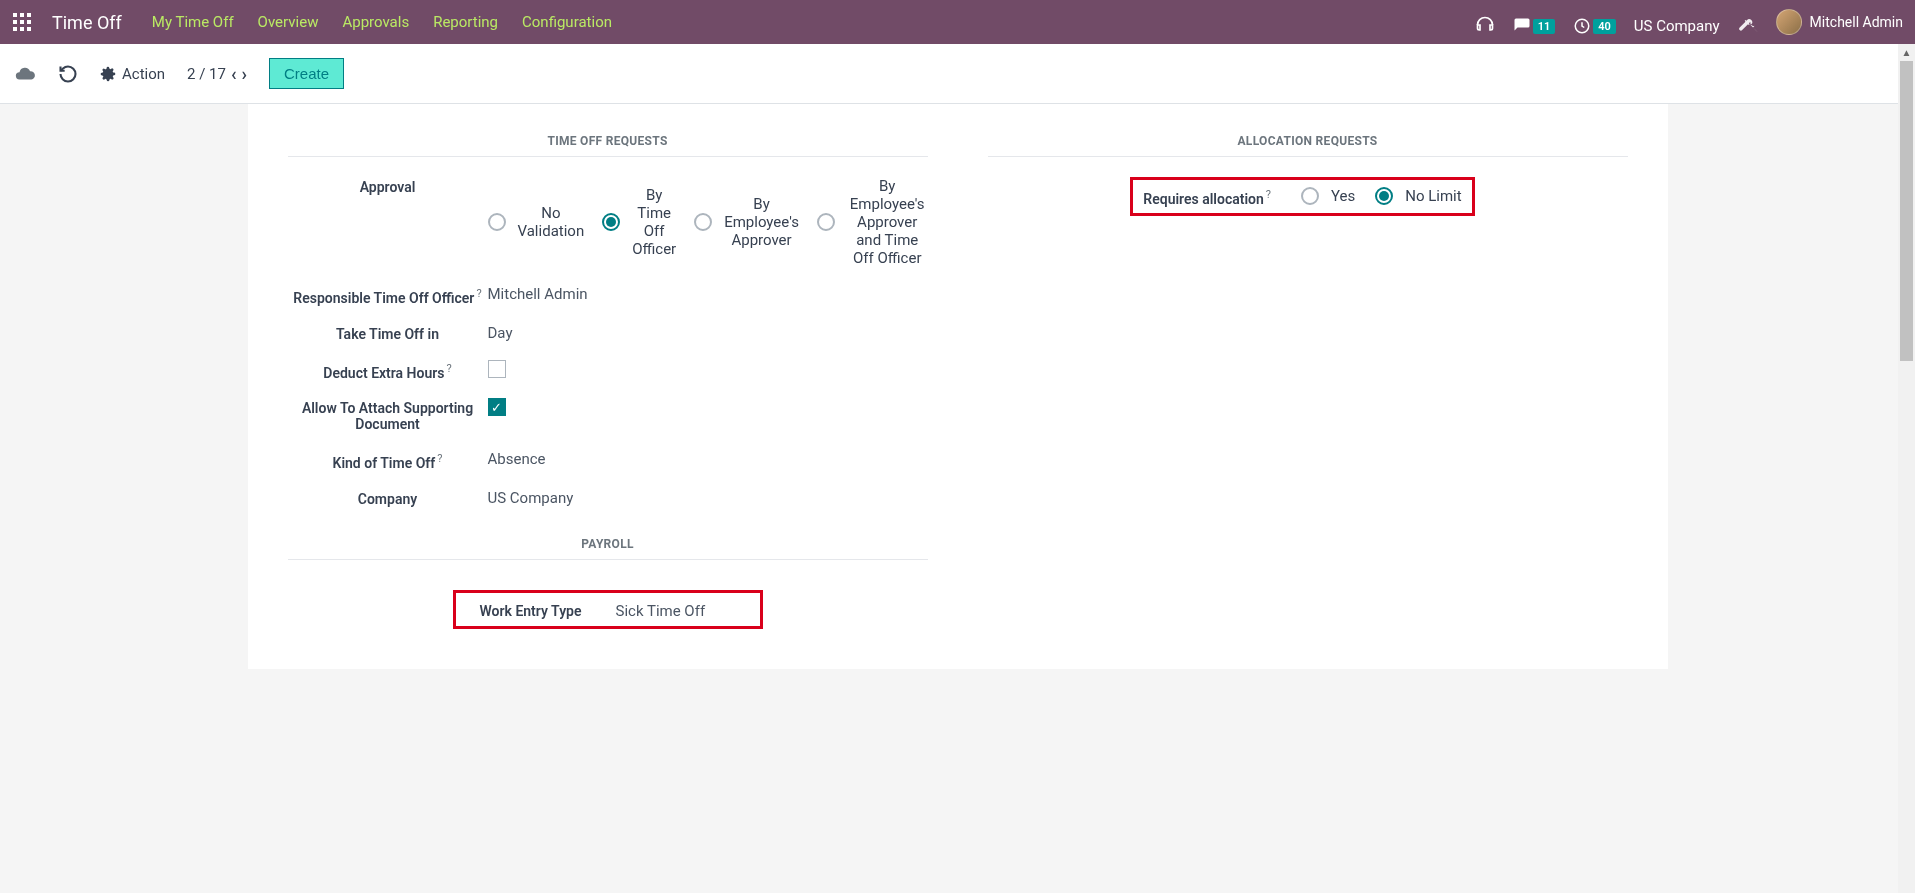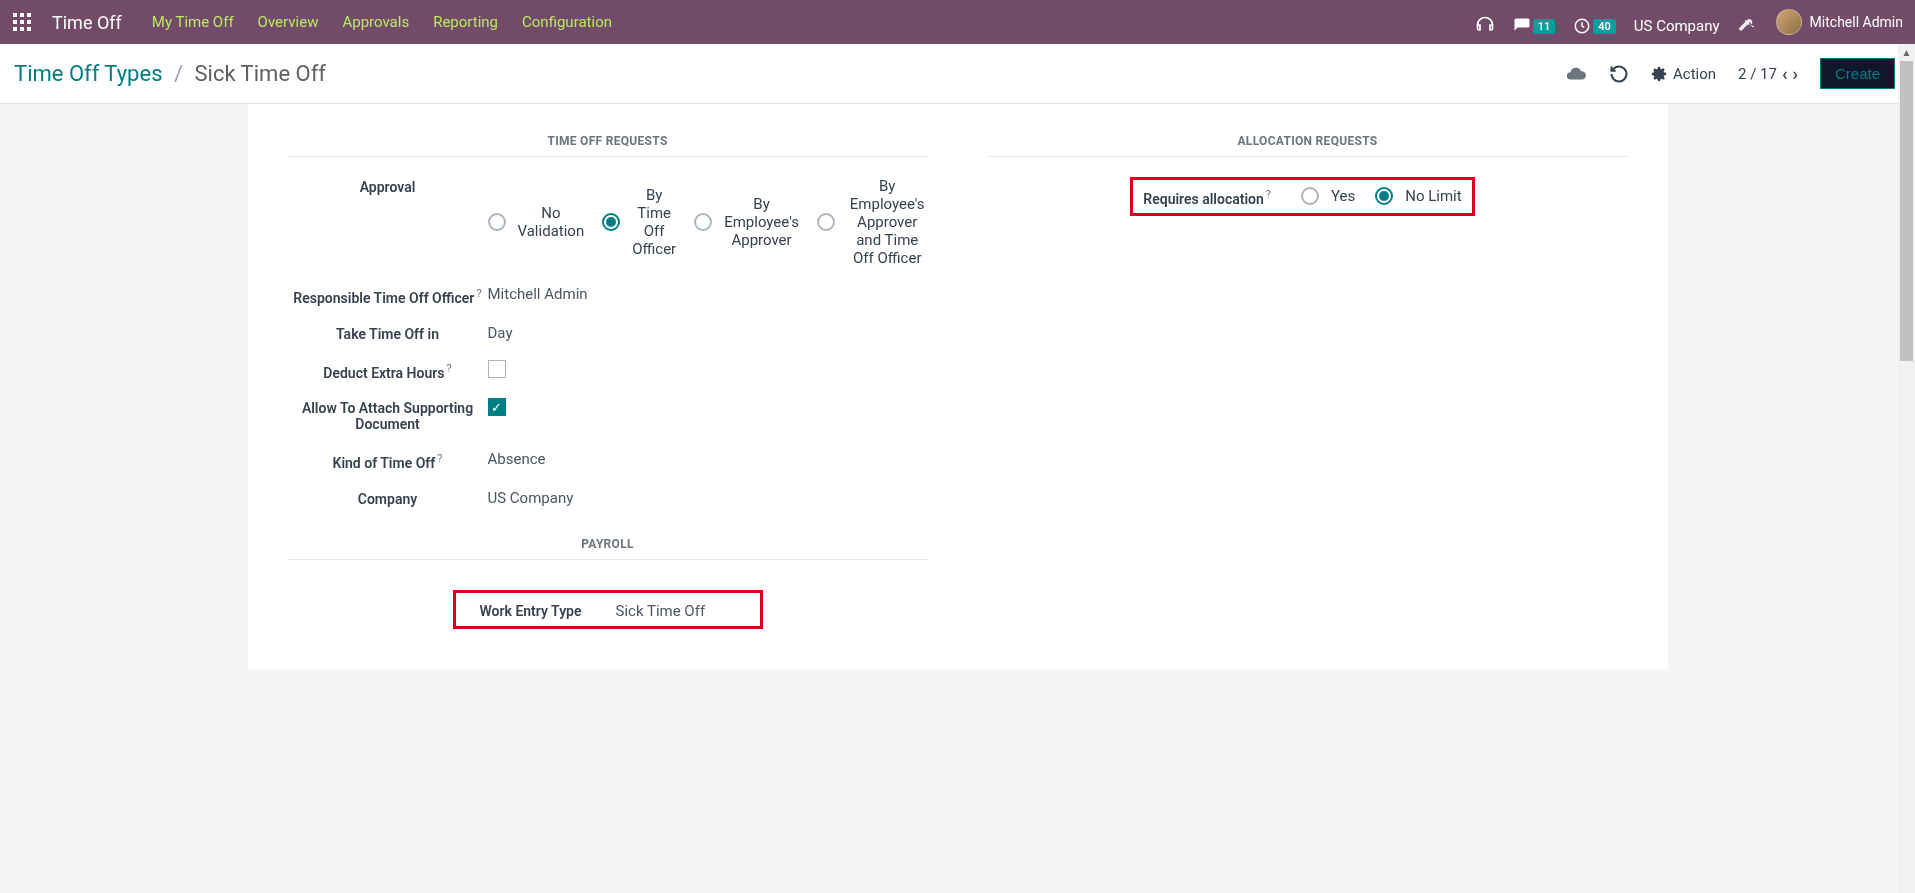--- a/index.html
+++ b/index.html
@@ -38,21 +38,21 @@
   .breadcrumb a { color: #017E84; text-decoration:none; }
   .breadcrumb .sep { color: #9ca3af; margin: 0 6px; }
   .cb-right { display:flex; align-items:center; gap: 22px; }
   .cb-icon-btn { color:#6c757d; cursor:pointer; font-size:18px; }
   .action-btn { color:#374151; cursor:pointer; display:flex; align-items:center; gap:6px; font-size:15px;}
   .pager { display:flex; align-items:center; gap:5px; color:#374151; font-size:15px;}
   .pager .chev { color:#374151; cursor:pointer; font-size:18px; font-weight:600;}
   .create-btn {
     border: 1px solid #017E84;
     color: #017E84;
-    background: #0f172a;
+    background: #5eead4;
     padding: 6px 14px;
     font-size: 15px;
     cursor:pointer;
     border-radius: 0;
   }
 
   
   .page-wrap { display:flex; justify-content:center; padding: 0 60px 40px; position:relative;}
   .form-sheet {
     background: #fff;
@@ -170,25 +170,20 @@
         </svg>
     </span>
     <span class="user-block">
       <span class="avatar"></span>
       <span>Mitchell Admin</span>
     </span>
   </div>
 </div>
 
 <div class="control-bar">
-  <div class="breadcrumb">
-    <a>Time Off Types</a>
-    <span class="sep">/</span>
-    <span>Sick Time Off</span>
-  </div>
   <div class="cb-right">
     <span class="cb-icon-btn">
       <svg width="22" height="22" viewBox="0 0 24 24" fill="#6c757d">
           <path d="M19 18H6a4 4 0 010-8 6 6 0 0111.5-1A4.5 4.5 0 0119 18z"></path>
         </svg>
     </span>
     <span class="cb-icon-btn">
       <svg width="20" height="20" viewBox="0 0 24 24" fill="none" stroke="#374151" stroke-width="2.5">
           <path d="M3 12a9 9 0 109-9 9 9 0 00-6 2.3L3 8"></path>
           <path d="M3 3v5h5"></path>

